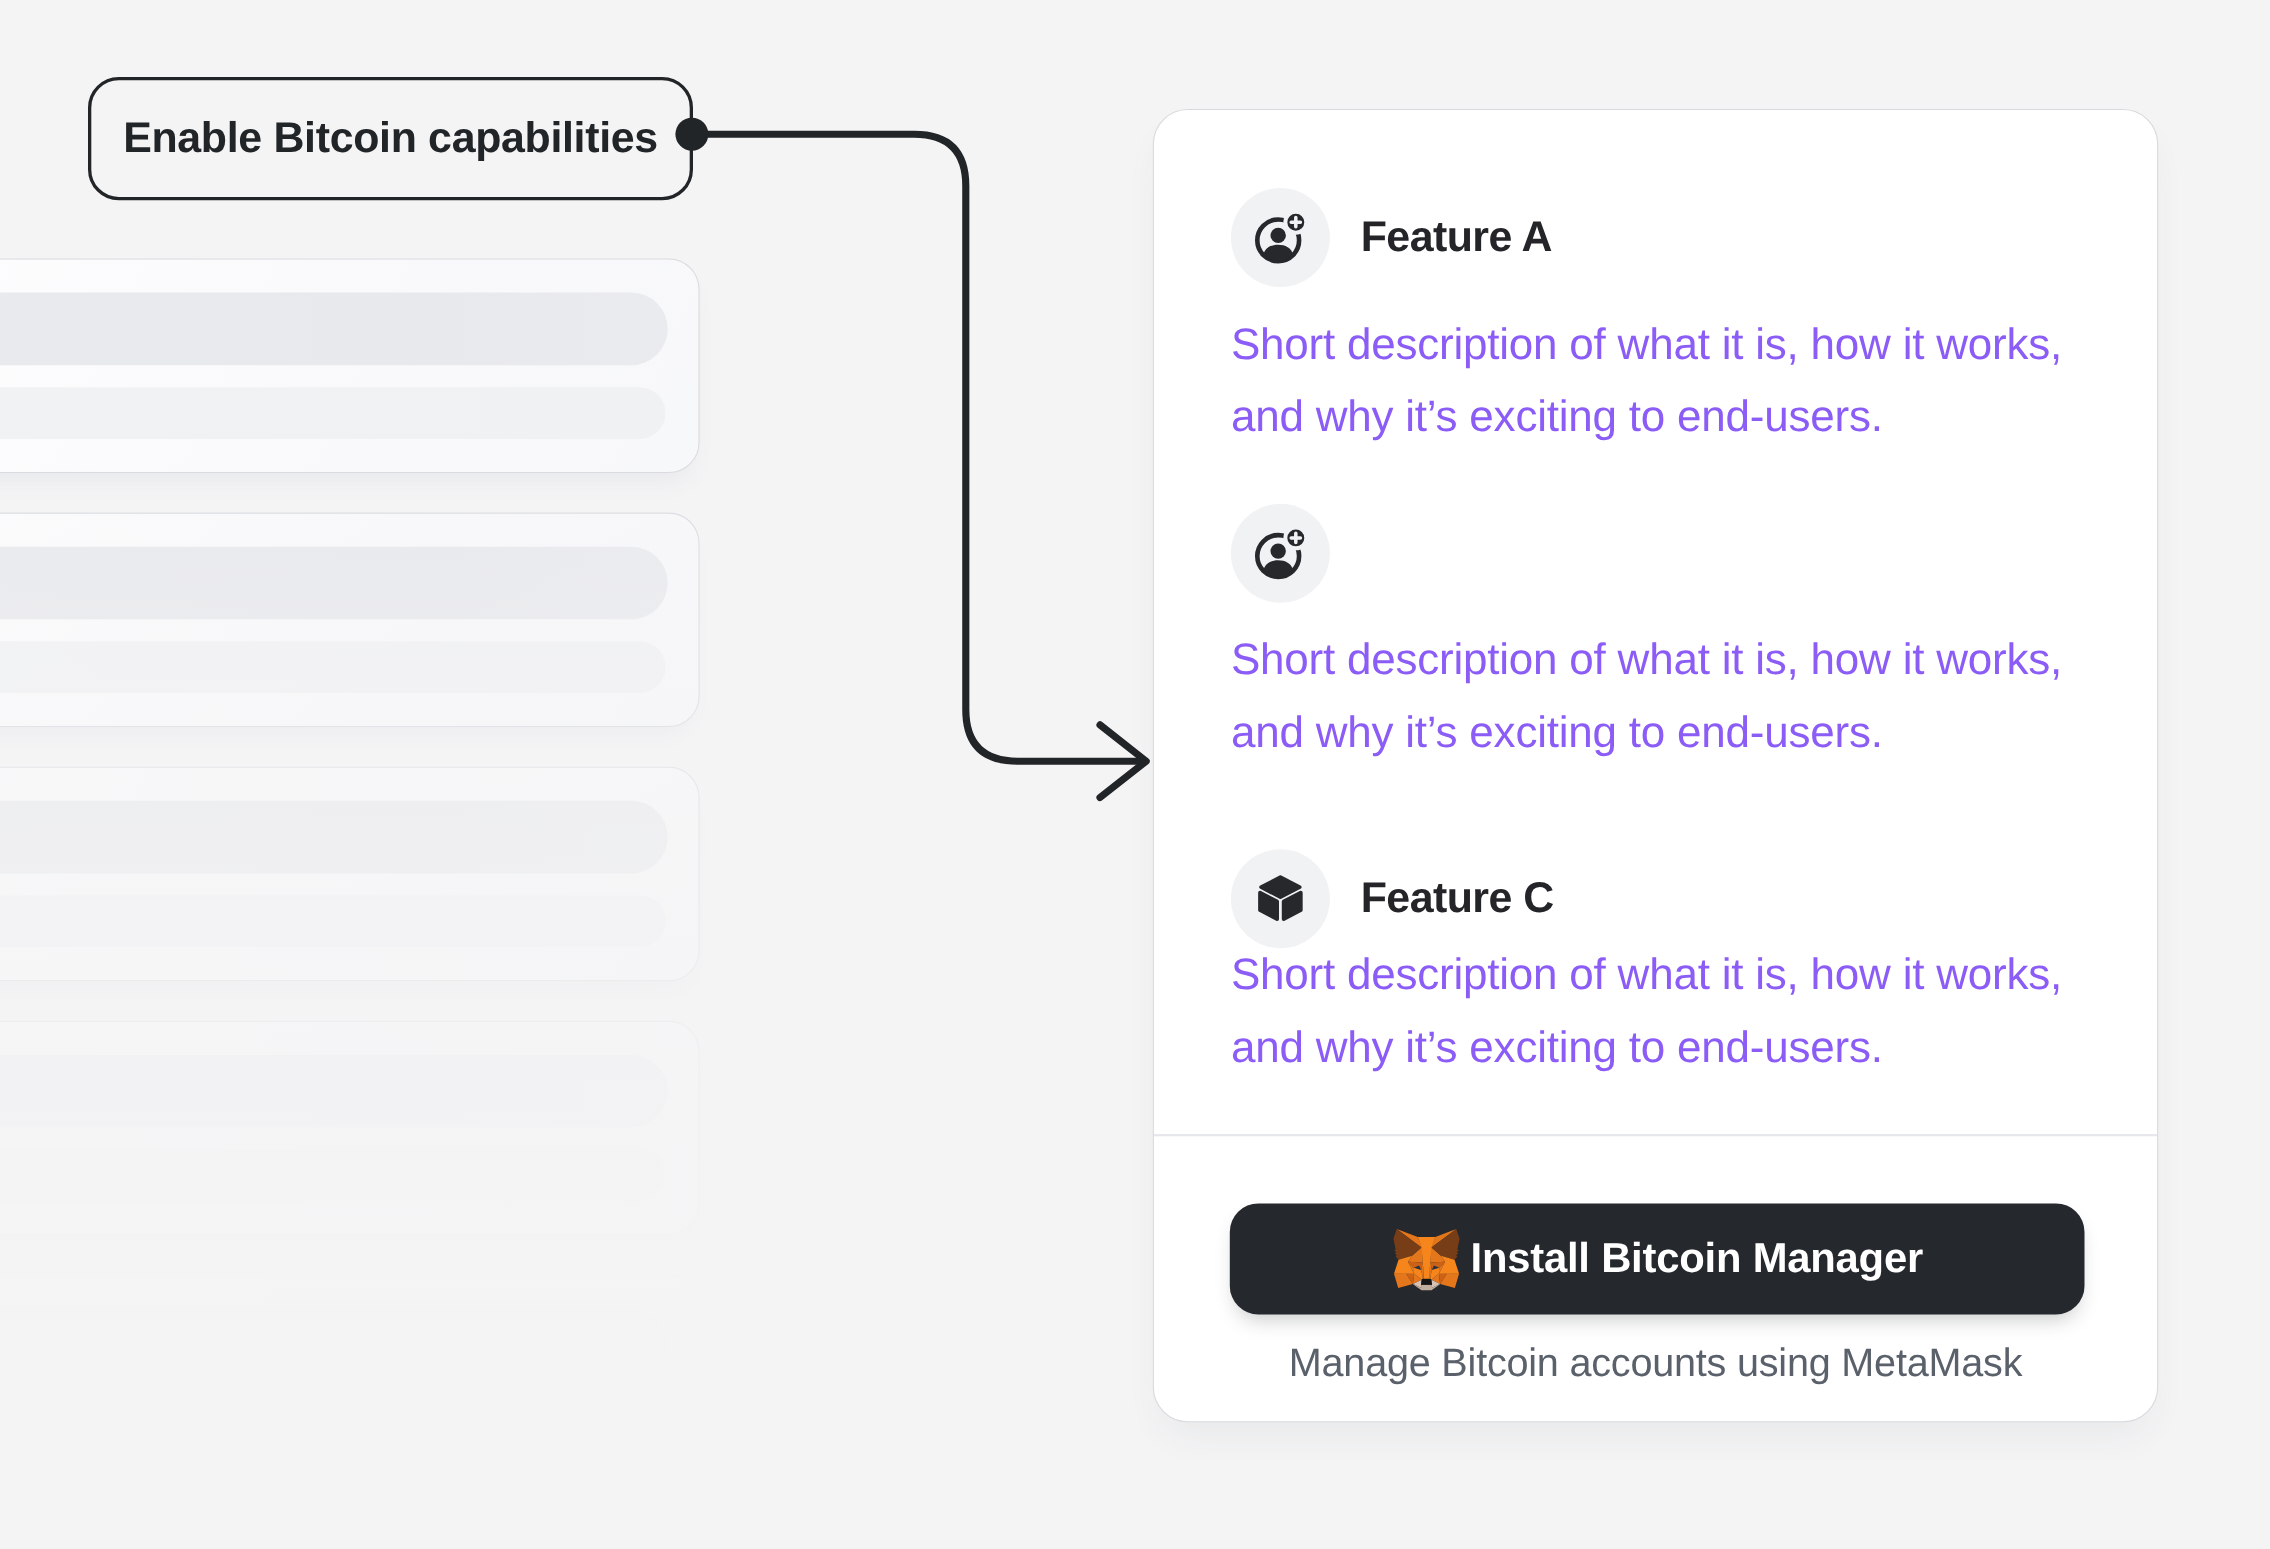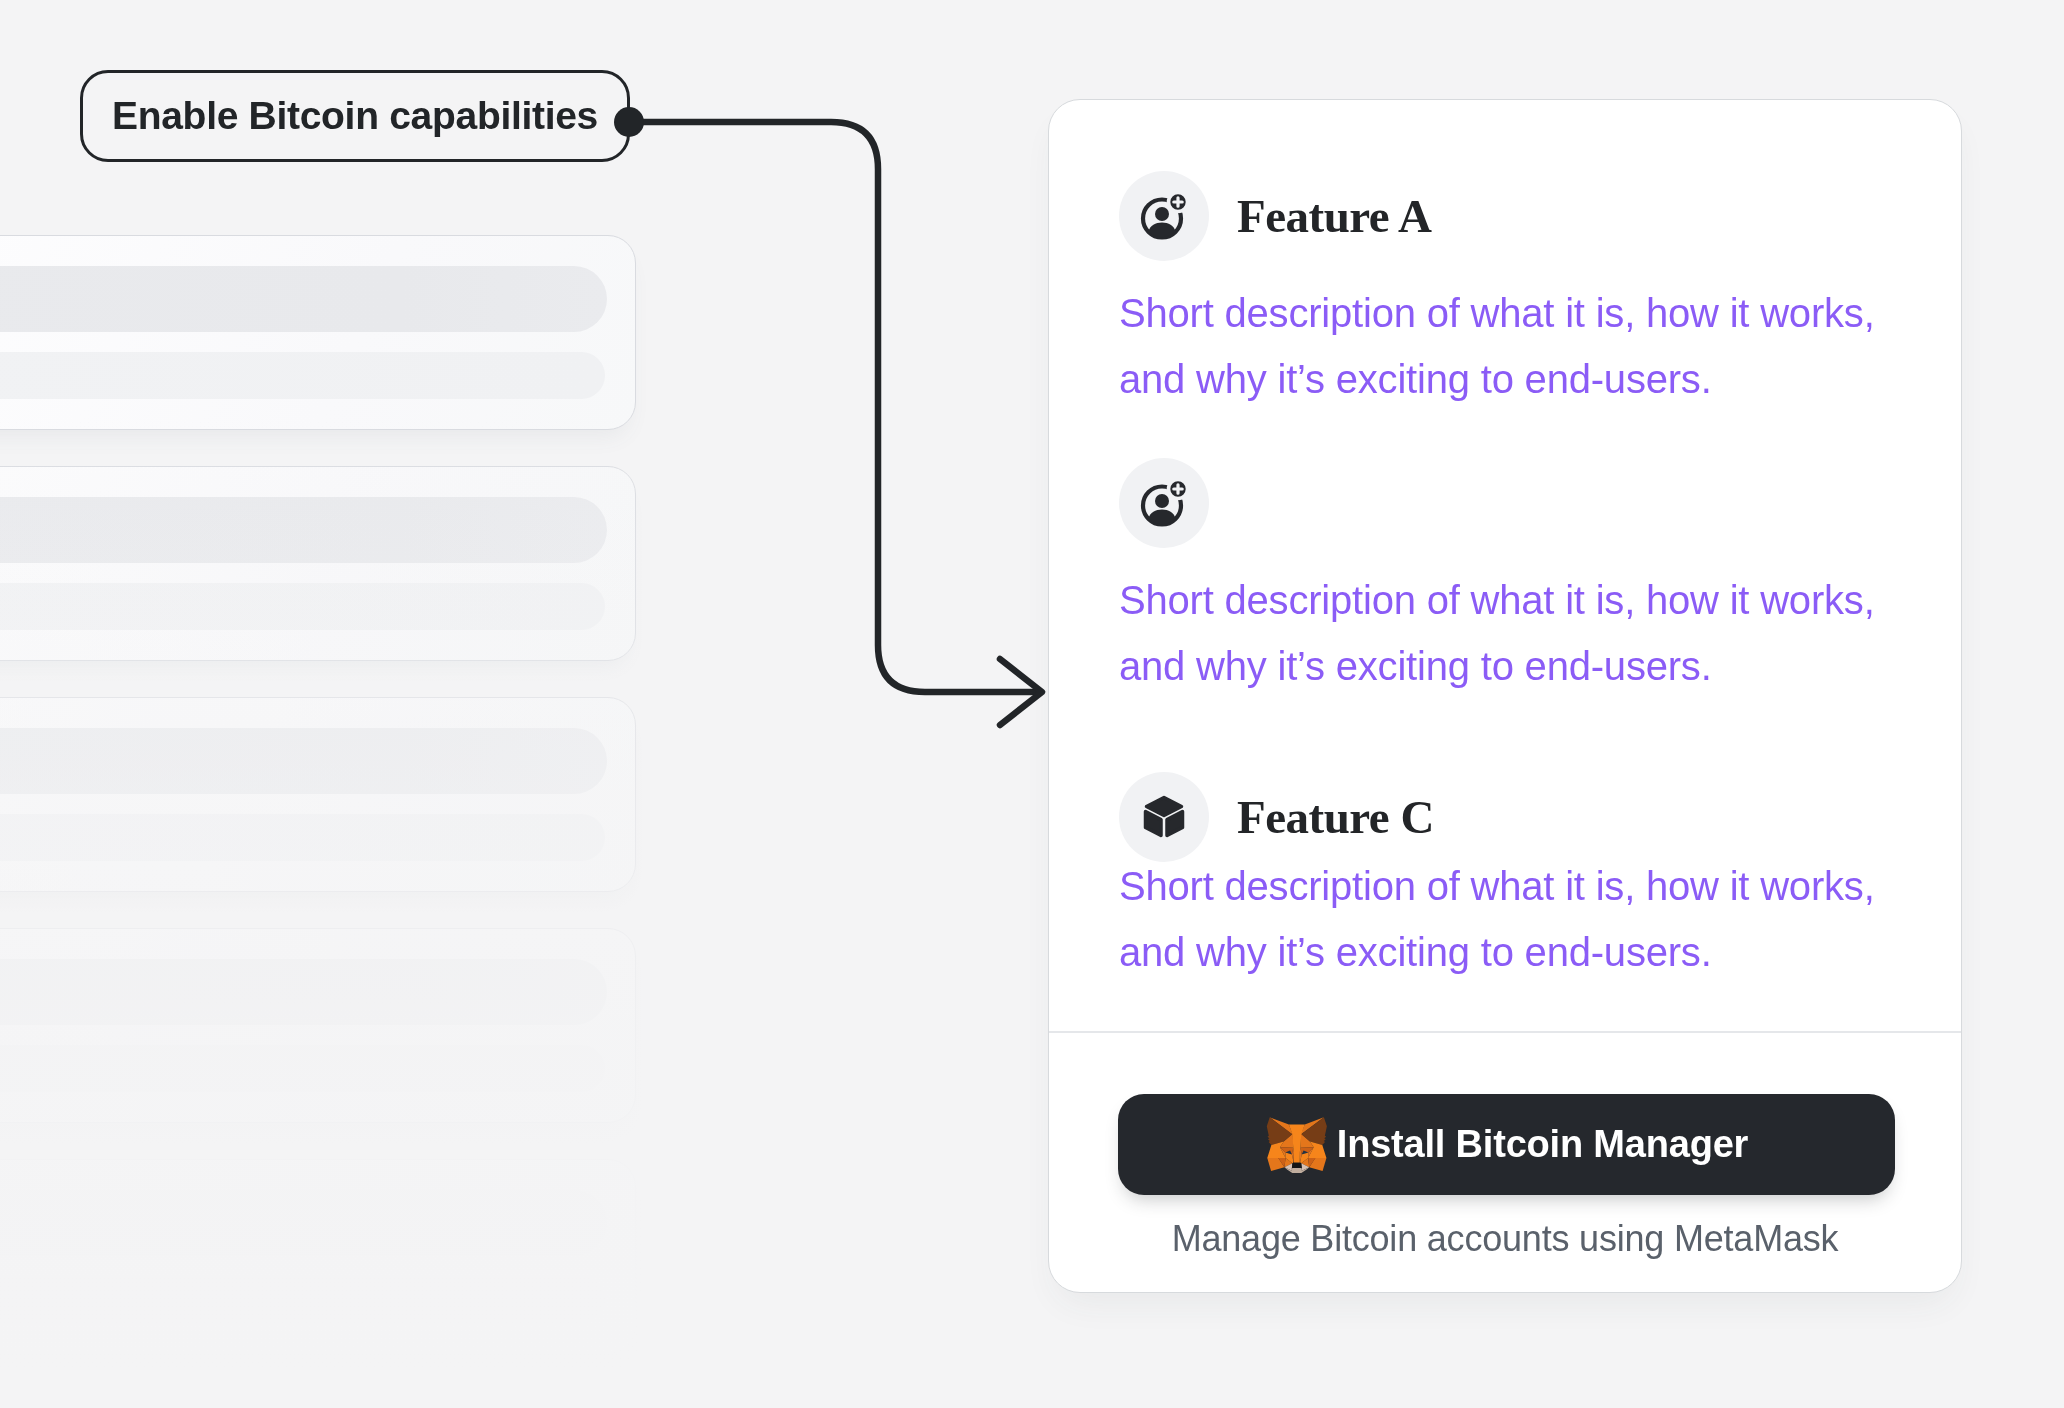--- a/index.html
+++ b/index.html
@@ -10,21 +10,21 @@
   .canvas{
     position:relative;
     width:2064px;height:1408px;
     background:#f4f4f5;
     overflow:hidden;
   }
 
   
   .callout{
     position:absolute;left:80px;top:70px;
-    width:550px;height:92px;
+    width:550px;height:112px;
     border:3.5px solid #222528;
     border-radius:28px;
     box-sizing:border-box;
     display:flex;align-items:center;justify-content:center;
     font-size:39px;font-weight:600;color:#222528;
     letter-spacing:-0.3px;
   }
 
   
   .connector{
@@ -78,23 +78,22 @@
     position:absolute;left:70px;
     display:flex;align-items:center;gap:28px;
   }
   .icon-bubble{
     width:90px;height:90px;border-radius:50%;
     background:#f1f2f4;
     display:flex;align-items:center;justify-content:center;
     flex:0 0 auto;
   }
   .feature-title{
-    font-size:47px;font-weight:700;color:#232528;
+    font-size:39px;font-weight:700;color:#232528;
     letter-spacing:-0.5px;
-    font-family:Liberation Serif, serif;
   }
   .feature-desc{
     position:absolute;left:70px;width:822px;
     font-size:40px;line-height:66px;font-weight:400;
     color:#8b5cf6;letter-spacing:-0.2px;
   }
   .head-a{top:71px;} .desc-a{top:180px;}
   .head-b{top:358px;} .desc-b{top:467px;}
   .head-c{top:672px;justify-content:center;} .desc-c{top:753px;}
 

